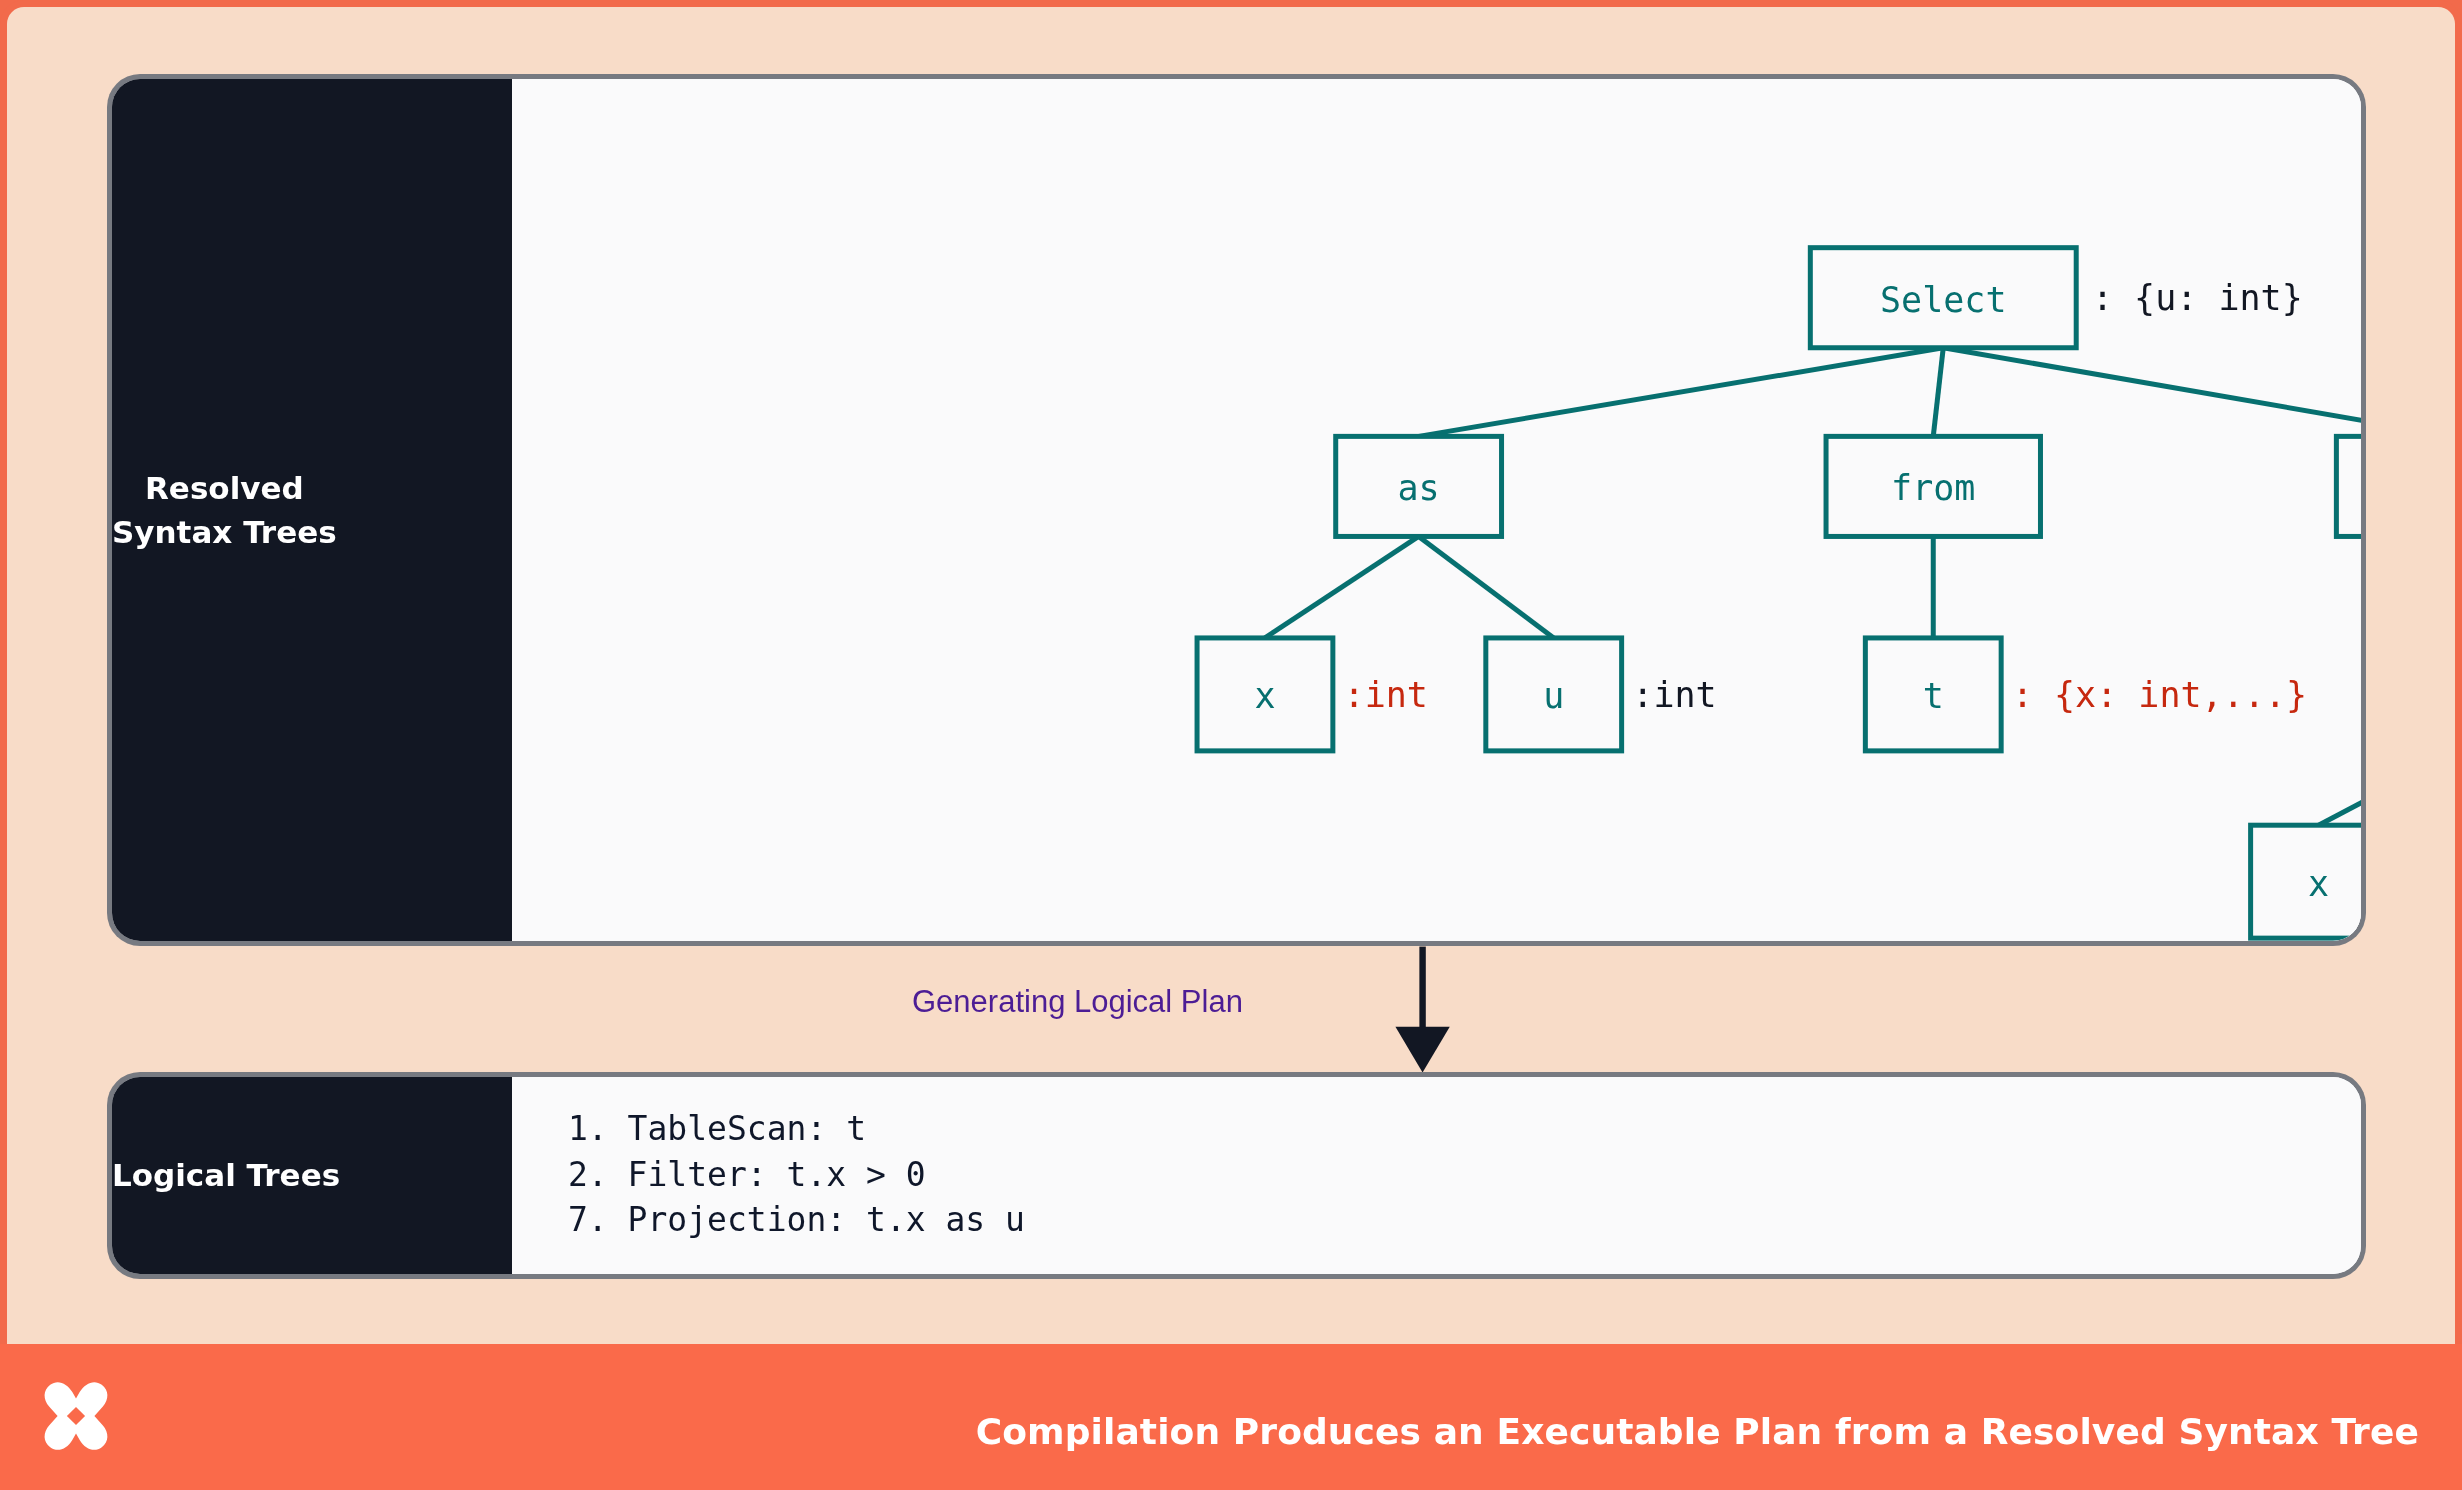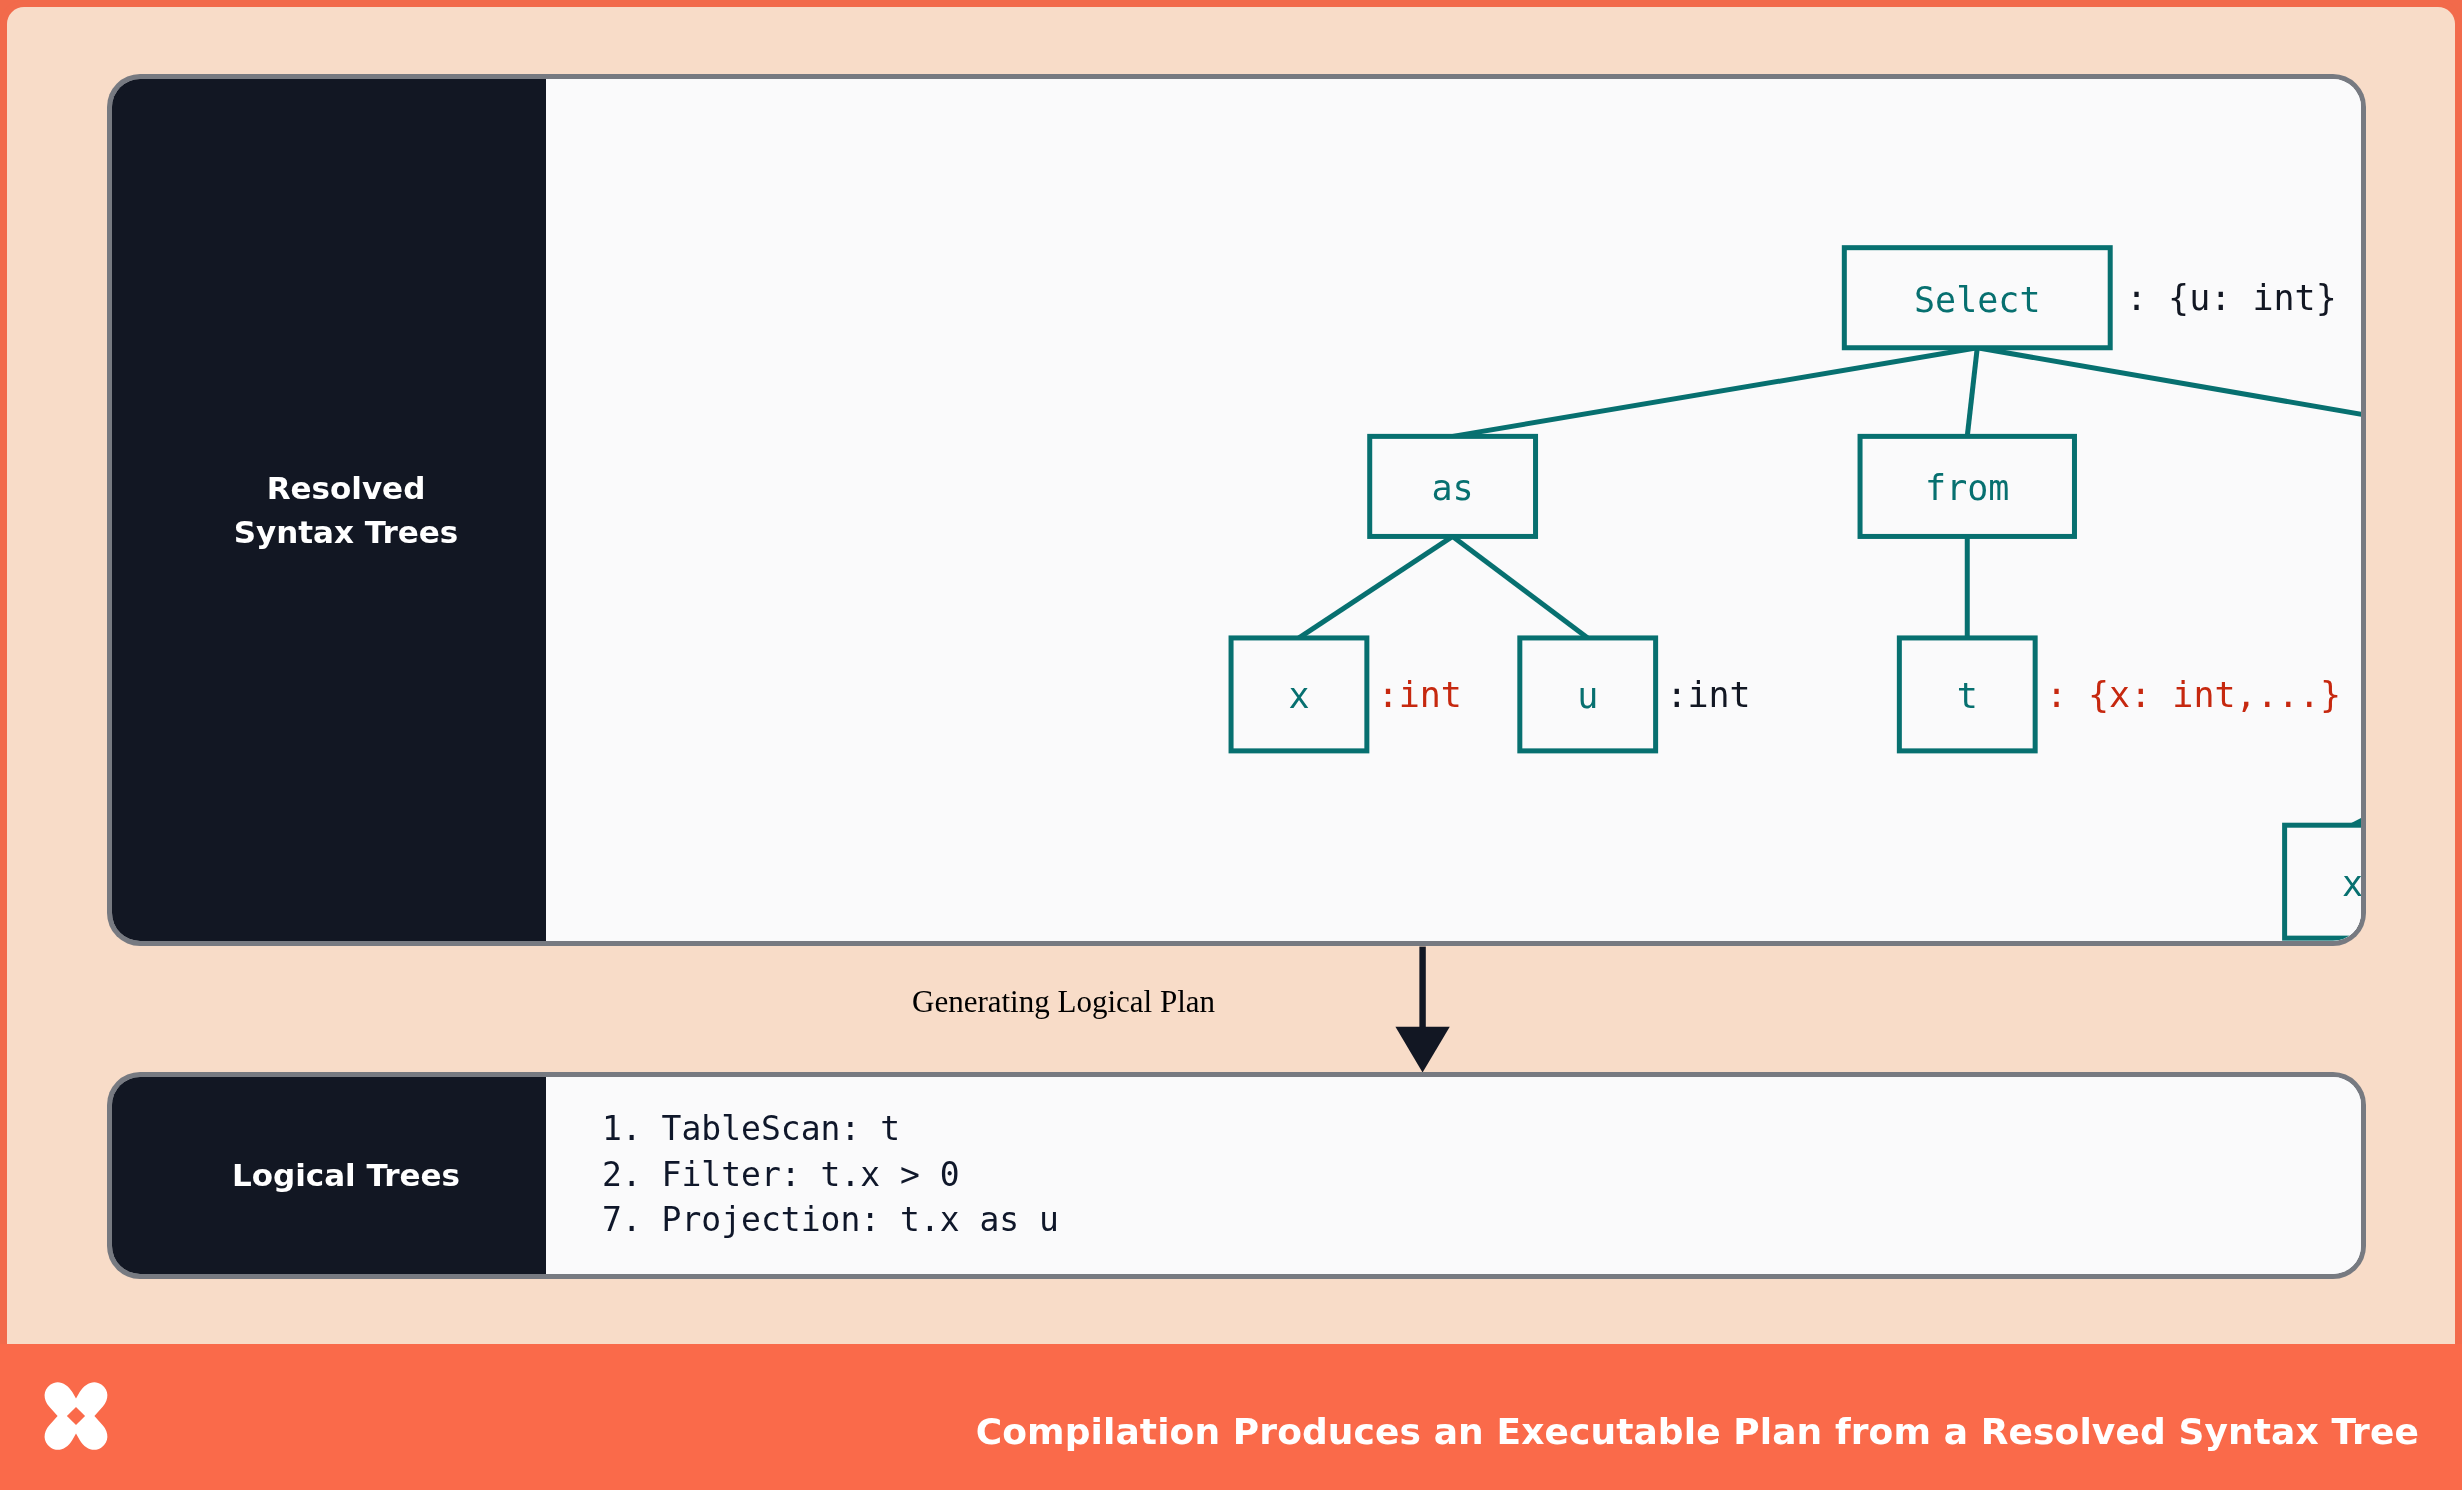--- a/index.html
+++ b/index.html
@@ -33,23 +33,22 @@
     border-radius: 33px;
     box-sizing: border-box;
     overflow: hidden;
     display: flex;
   }
   .card-sidebar {
     background: #121723;
     flex: 0 0 auto;
     display: flex;
     align-items: center;
-    justify-content: center;
+    justify-content: flex-start;
     text-align: center;
-    padding-left: 34px;
   }
   .card-sidebar-label {
     color: #ffffff;
     font-weight: 700;
     font-family: "DejaVu Sans", sans-serif;
     line-height: 1.42;
     white-space: pre-line;
   }
   .card-body {
     position: relative;
@@ -108,23 +107,23 @@
     font-size: 33px;
     color: #0f172a;
     line-height: 1.38;
     white-space: pre;
   }
 
   
   #connector { position: absolute; left: 0; top: 0; pointer-events: none; }
   .conn-label {
     position: absolute;
-    font-family: Liberation Serif, serif;
+    font-family: Liberation Sans, sans-serif;
     font-size: 31px;
-    color: #000000;
+    color: #4c1d95;
     white-space: nowrap;
     left: 912px;
     top: 984px;
   }
 
   
   .footer {
     position: absolute;
     left: 0; top: 1344px;
     width: 2462px; height: 146px;

